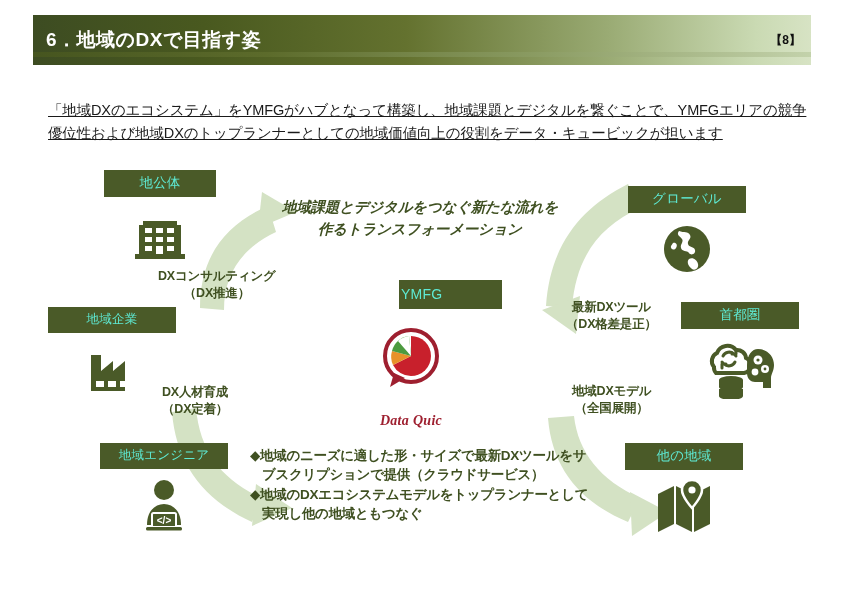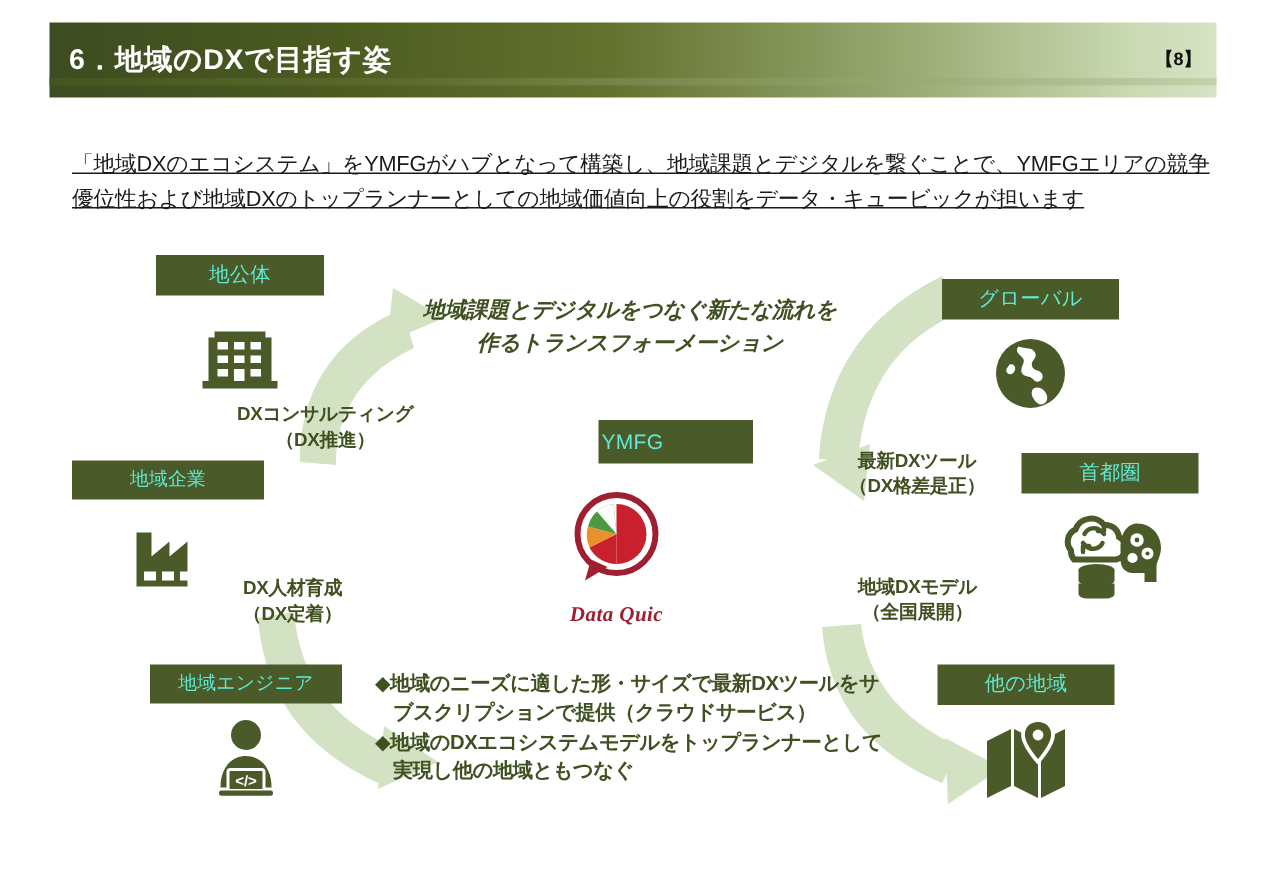--- a/index.html
+++ b/index.html
@@ -151,21 +151,21 @@
   .ymfg-box .node-label { font-size: 14px; padding: 7px 2px 8px; }
   .logo-wrap {
     position: absolute;
     left: 363px;
     top: 177px;
     width: 96px;
     text-align: center;
   }
   .logo-text {
     display: block;
-    margin-top: 7px;
+    margin-top: 18px;
     font-family: "Liberation Serif", "DejaVu Serif", serif;
     font-style: italic;
     font-weight: bold;
     font-size: 14px;
     color: #9e1f2f;
     letter-spacing: 0.3px;
   }
 
   
   .arc-label {

